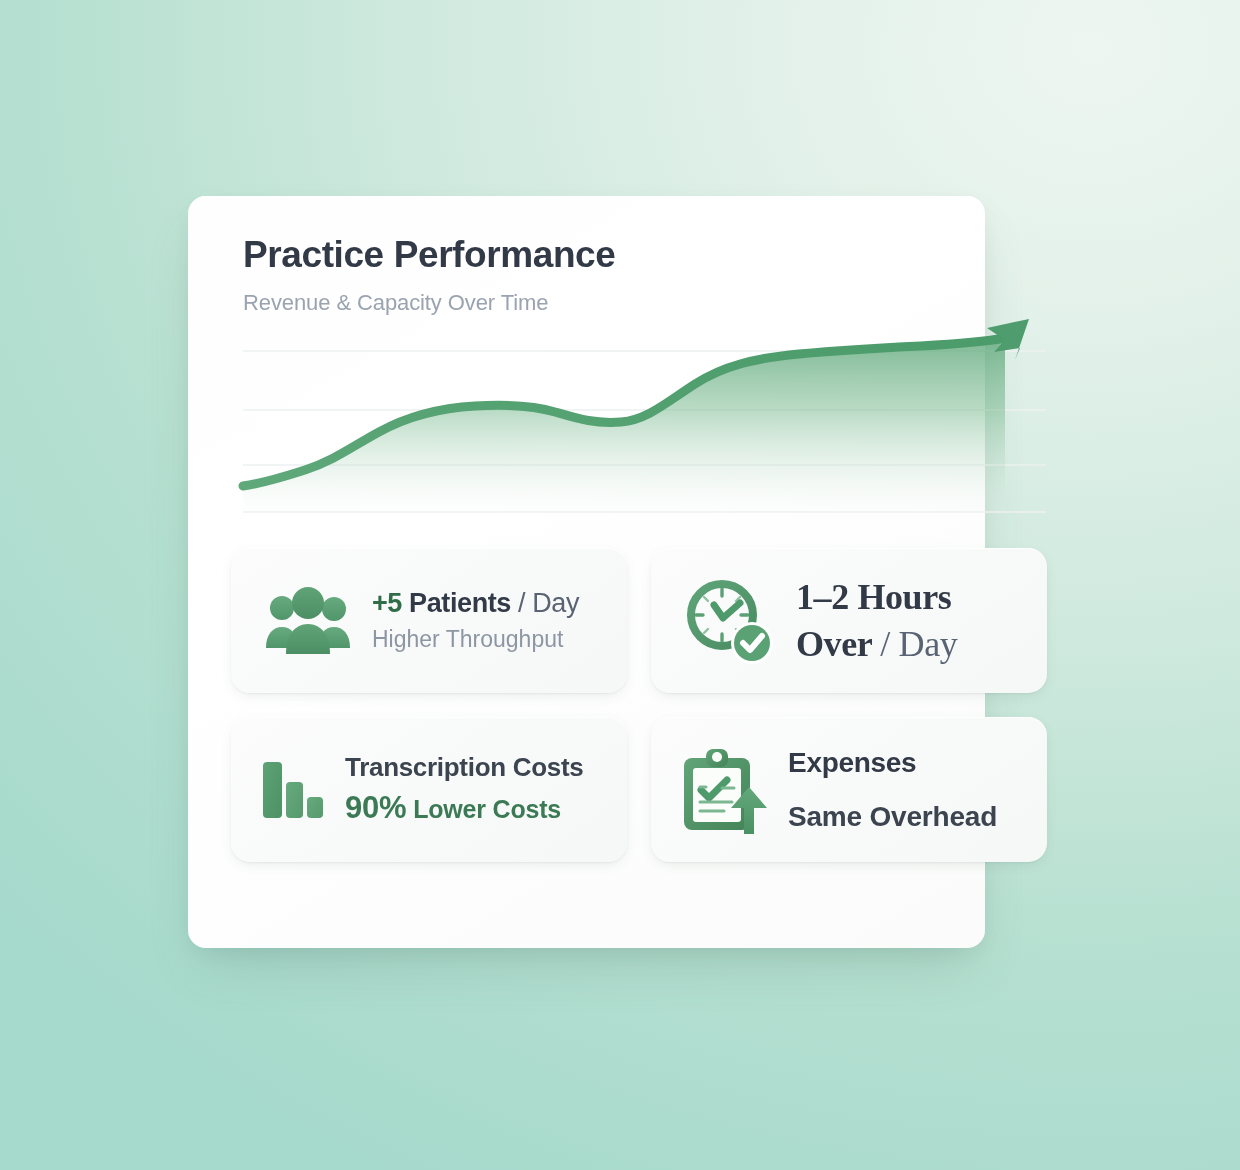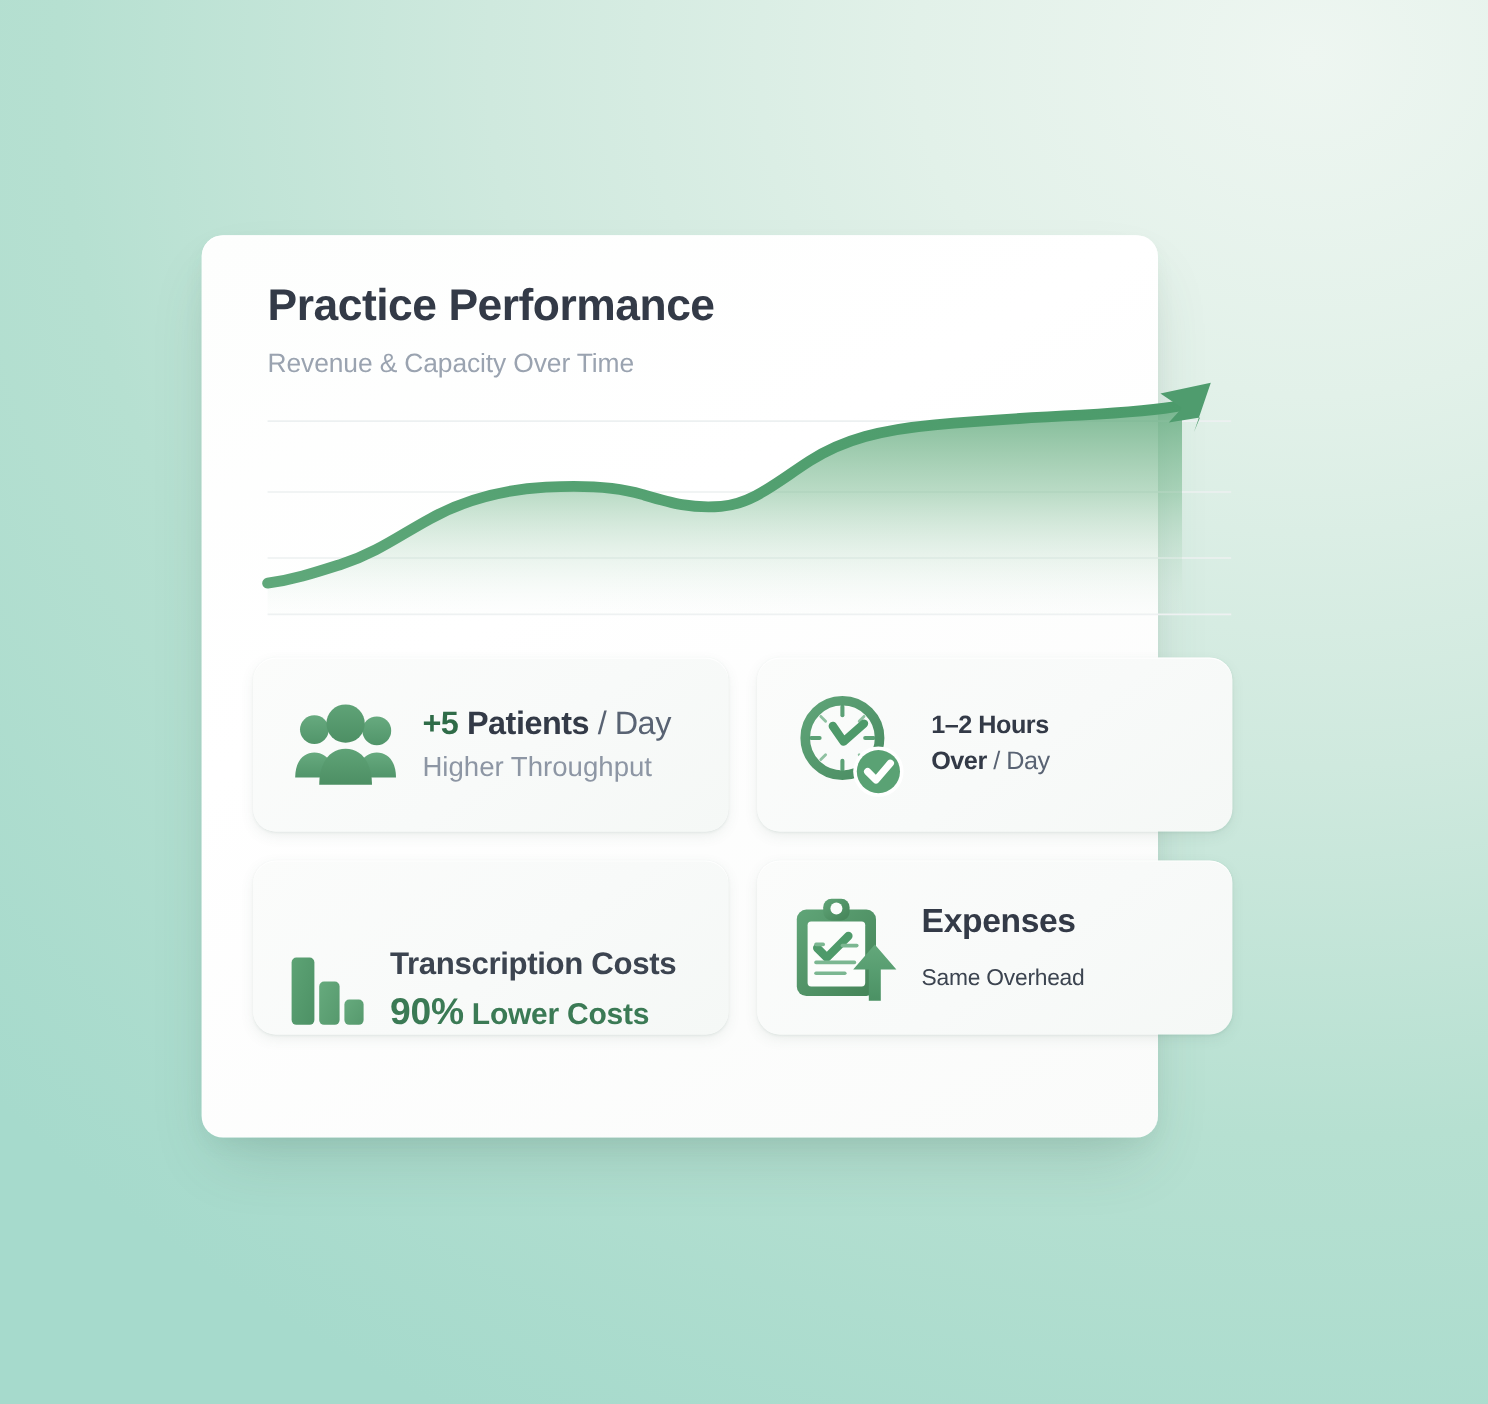--- a/index.html
+++ b/index.html
@@ -12,21 +12,21 @@
   body {
     font-family:"Liberation Sans", sans-serif;
     background:
       radial-gradient(120% 110% at 88% 4%, #eef6f1 0%, #e2f1e9 22%, #cfe9de 46%, #b6e0d1 70%, #a6dacc 100%);
     position:relative;
   }
 
   
   #perf-card {
     position:absolute;
-    left:168px; top:196px;
+    left:188px; top:196px;
     width:797px; height:752px;
     background:linear-gradient(150deg,#fdfefd 0%,#ffffff 38%,#fafbfa 100%);
     border-radius:18px;
     box-shadow:
       0 26px 54px -14px rgba(60,95,78,.20),
       0 8px 20px -6px rgba(60,95,78,.10),
       0 1px 0 rgba(255,255,255,.9) inset;
   }
 
   
@@ -84,34 +84,34 @@
   .line-1, .line-2 { white-space:nowrap; line-height:1.18; }
 
   
   #card-patients .line-1 { font-size:27px; font-weight:bold; letter-spacing:-.4px; }
   #card-patients .line-1 .hl { color:#2f6c48; }
   #card-patients .line-1 .dk { color:#333a47;text-align:right; }
   #card-patients .line-1 .mu { color:#596373; font-weight:normal; }
   #card-patients .line-2 { font-size:23px; color:#8d96a4; margin-top:6px; }
 
   
-  #card-hours .line-1, #card-hours .line-2 { font-size:21px; font-weight:bold; color:#333a47; letter-spacing:-.4px; }
+  #card-hours .line-1, #card-hours .line-2 { font-size:36px; font-weight:bold; color:#333a47; letter-spacing:-.4px;font-family:Liberation Serif, serif; }
   #card-hours .line-2 { margin-top:5px; }
   #card-hours .line-2 .mu { color:#596373; font-weight:normal; }
 
   
-  #card-transcription { padding-left:30px; gap:18px;align-items:flex-end; }
+  #card-transcription { padding-left:30px; gap:18px; }
   #card-transcription .line-1 { font-size:26px; font-weight:bold; color:#3c4450; letter-spacing:-.3px; }
   #card-transcription .line-2 { margin-top:7px; color:#3b7a55; font-weight:bold; font-size:25px; letter-spacing:-.2px; }
   #card-transcription .line-2 .big { font-size:31px; }
 
   
   #card-expenses { padding-left:27px; gap:18px; }
   #card-expenses .line-1 { font-size:28px; font-weight:bold; color:#333a47; letter-spacing:-.3px; }
-  #card-expenses .line-2 { margin-top:21px; font-size:19px; color:#3c4450; letter-spacing:-.2px; }
+  #card-expenses .line-2 { margin-top:21px; font-size:28px; color:#3c4450; letter-spacing:-.2px;font-weight:bold; }
 </style>
 </head>
 <body>
 
 <div id="perf-card">
 
   <div id="card-header">
     <div id="page-title">Practice Performance</div>
     <div id="card-subtitle">Revenue &amp; Capacity Over Time</div>
   </div>

